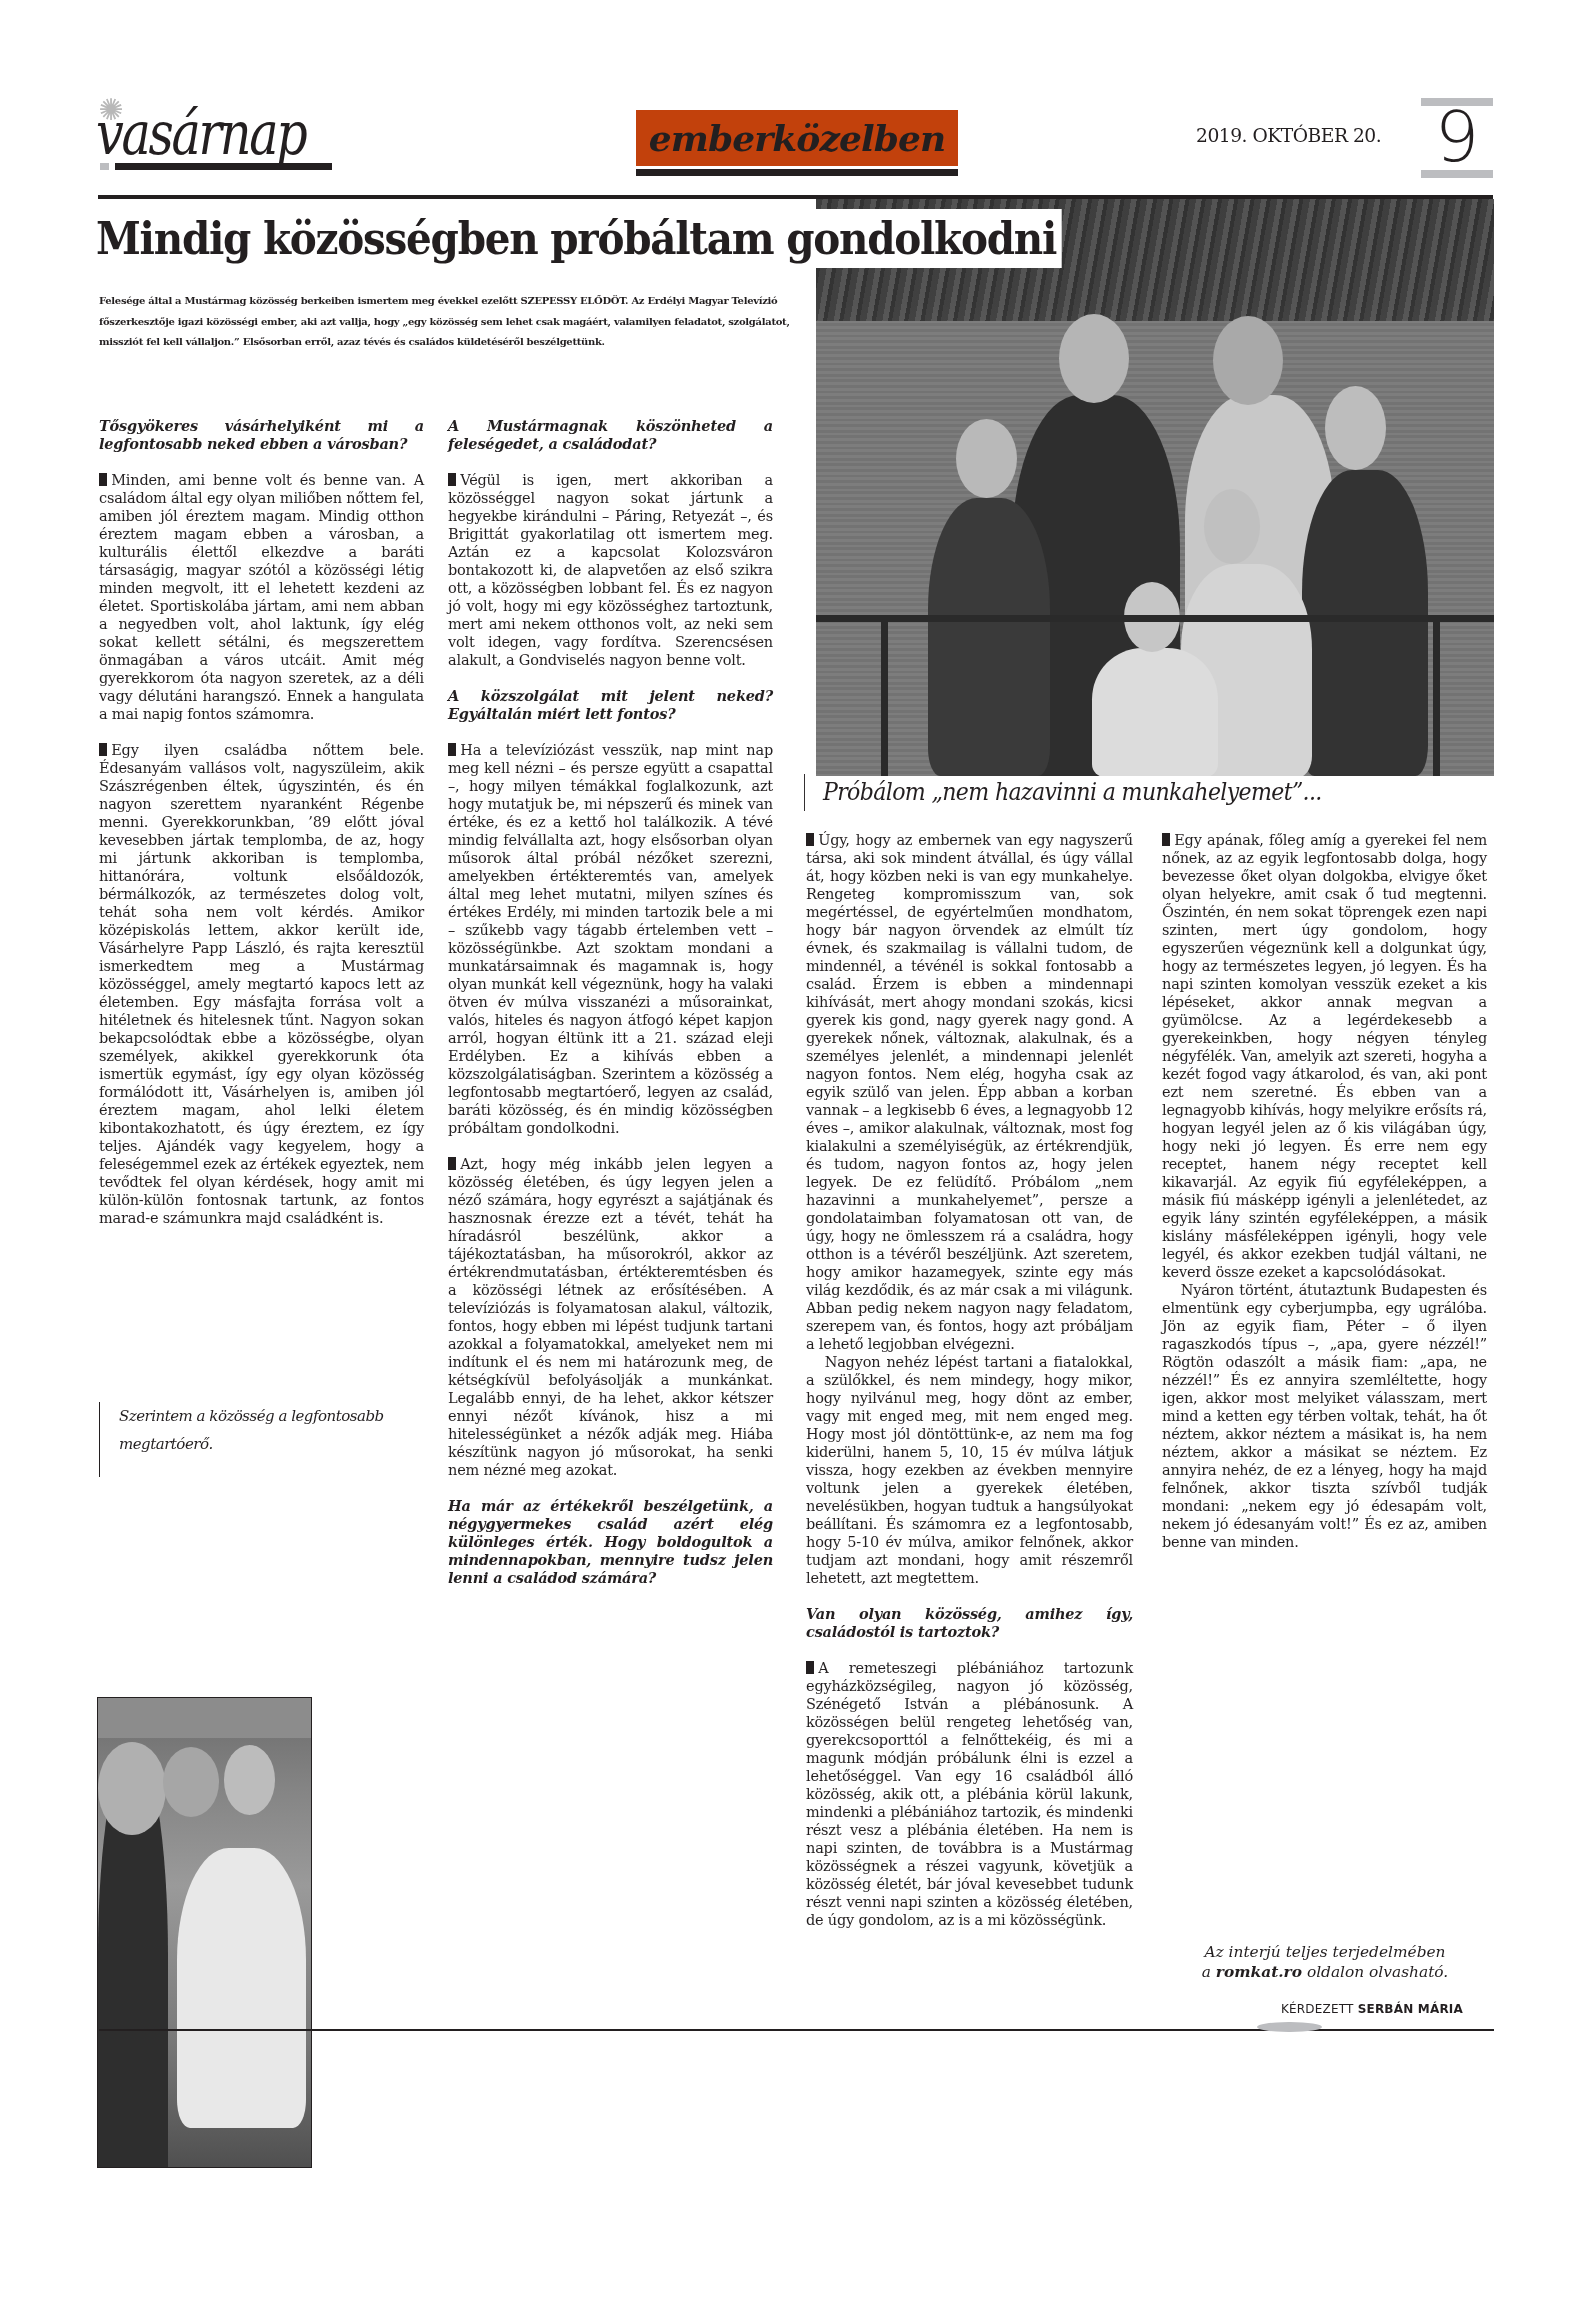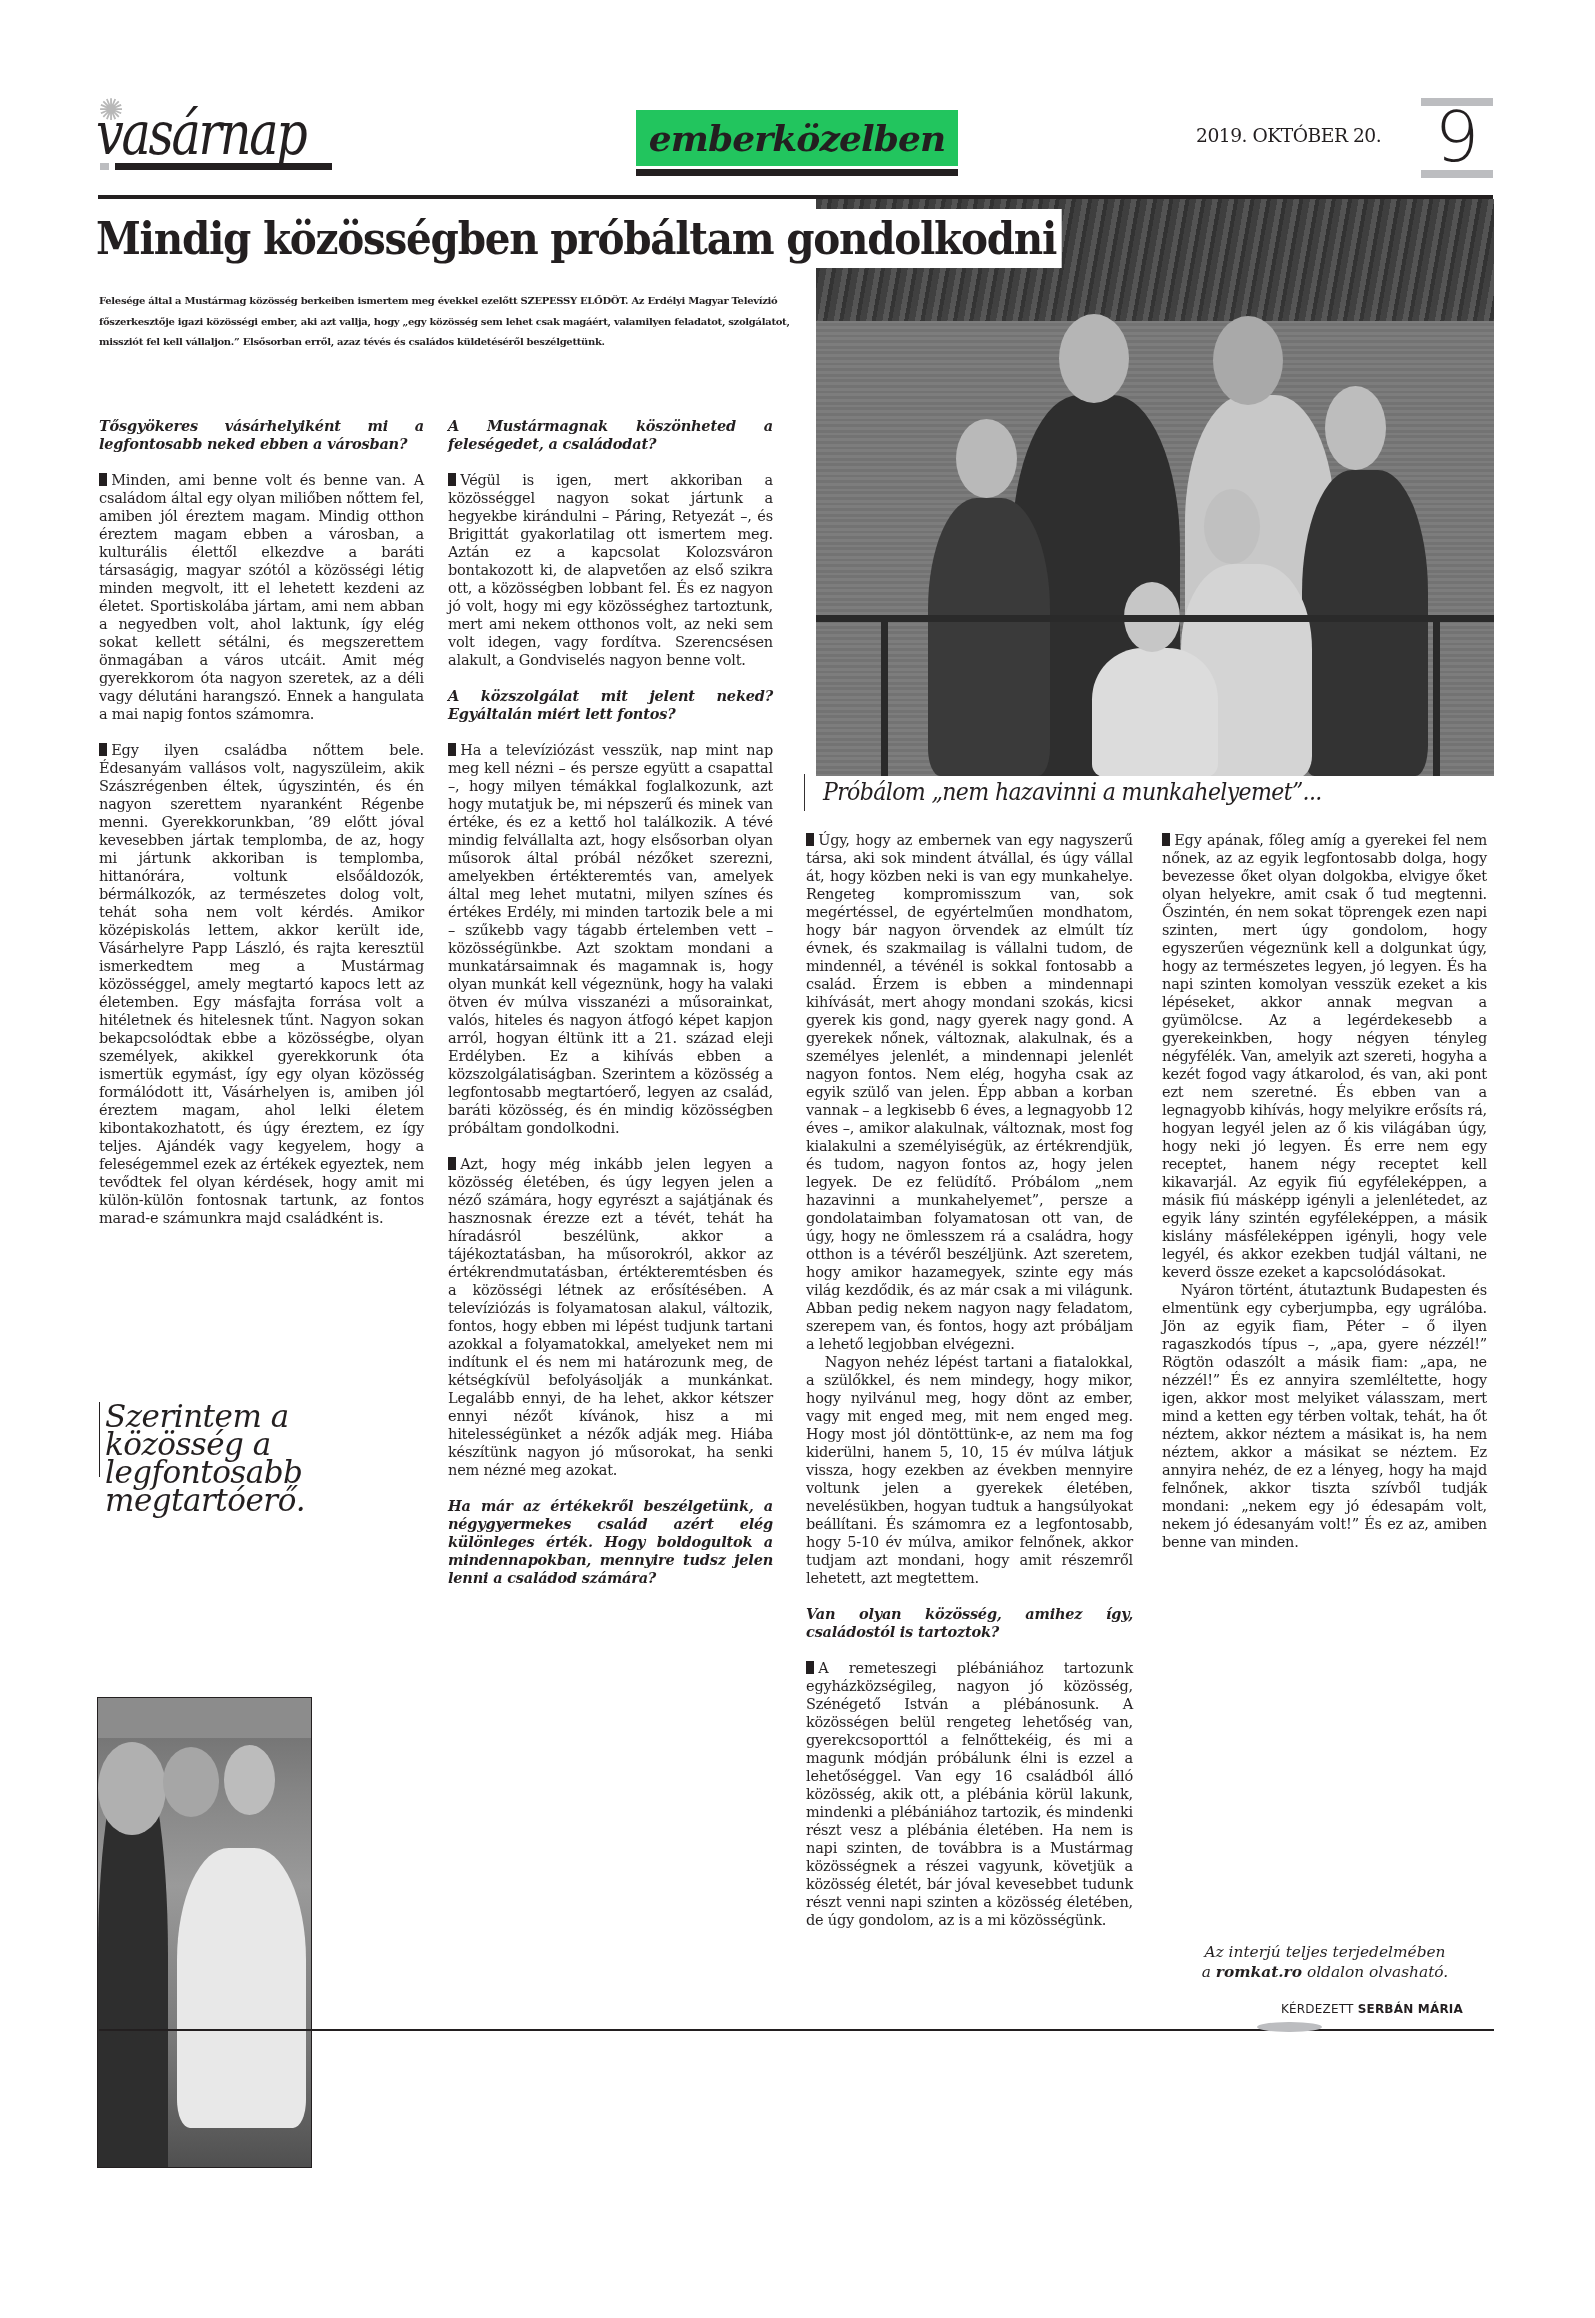--- a/index.html
+++ b/index.html
@@ -9,21 +9,21 @@
 
   
   .masthead-logo { left:96px; top:93px; width:248px; height:77px; }
   .logo-star { position:absolute; left:2.3px; top:0; width:23.4px; height:33px; color:#b8b8b8;
                font-size:30px; line-height:33px; font-family:"DejaVu Sans", sans-serif; }
   .logo-text { position:absolute; left:0; top:9.3px; font-family:"DejaVu Serif", serif; font-style:italic;
                font-size:60px; line-height:63px; letter-spacing:-2.8px; color:#231f20; transform:scaleX(0.82); transform-origin:left; }
   .logo-bar-gray { position:absolute; left:3.7px; top:70px; width:9.3px; height:6.5px; background:#bcbdc0; }
   .logo-bar-black { position:absolute; left:18.7px; top:70px; width:217px; height:6.5px; background:#231f20; }
 
-  .section-box { left:636px; top:110px; width:322px; height:56px; background:#22c55e; }
+  .section-box { left:636px; top:110px; width:322px; height:56px; background:#c2410c; }
   .section-label { position:absolute; left:0; right:0; top:0; height:56px; text-align:center;
                    font-family:"DejaVu Serif", serif; font-style:italic; font-weight:bold;
                    font-size:36px; line-height:56px; letter-spacing:-0.9px; }
   .section-underline { left:636px; top:169px; width:322px; height:6.5px; background:#231f20; }
 
   .issue-date { left:1196px; top:124px; width:187px; font-family:"DejaVu Serif", serif; font-size:18.7px;
                 line-height:23.4px; letter-spacing:-0.5px; }
   .page-bar-top { left:1421px; top:98px; width:72px; height:7.5px; background:#bcbdc0; }
   .page-bar-bottom { left:1421px; top:170px; width:72px; height:7.5px; background:#bcbdc0; }
   .page-number { left:1421px; top:105px; width:72px; text-align:center; font-family:"DejaVu Sans", sans-serif;
@@ -59,22 +59,22 @@
   .a { margin:0 0 18px 0 !important; }
   .a.last { margin-bottom:0 !important; }
   .indent { text-indent:18.7px; }
   .sq { display:inline-block; width:7.5px; height:13px; background:#231f20; margin-right:4.7px; vertical-align:-1.4px; }
 
   .col1 { left:99px; top:417px; width:325px; }
   .col2 { left:448px; top:417px; width:325px; }
   .col3 { left:806px; top:831px; width:327px; }
   .col4 { left:1162px; top:831px; width:325px; }
 
-  .pull-quote-1 { left:99px; top:1402px; width:325px; height:75px; border-left:1.4px solid #231f20; padding-left:5px;
-                  font-family:"DejaVu Serif", serif; font-style:italic; font-size:31px; line-height:28px; letter-spacing:-0.5px; }
+  .pull-quote-1 { left:99px; top:1402px; width:325px; height:75px; border-left:1.4px solid #231f20; padding-left:19px;
+                  font-family:"DejaVu Serif", serif; font-style:italic; font-size:15px; line-height:28px; letter-spacing:-0.5px; }
   .pull-quote-2 { left:804px; top:774px; width:687px; height:37px; border-left:1.4px solid #231f20; padding-left:19.6px;
                   font-family:"DejaVu Serif", serif; font-style:italic; font-size:24px; line-height:37px; letter-spacing:-0.7px; transform:scaleX(0.92); transform-origin:left; }
 
   .inset-photo { left:97px; top:1697px; width:213px; height:469px; border:0.9px solid #231f20; overflow:hidden;
                  background:linear-gradient(180deg,#6b6b6b 0%,#858585 20%,#9a9a9a 40%,#7c7c7c 70%,#505050 100%); width:213px; }
 
   .closing-note { left:1185px; top:1943px; width:280px; text-align:center; font-family:"DejaVu Serif", serif;
                   font-style:italic; font-size:15.4px; line-height:19.6px; }
   .closing-note b { font-style:italic; }
   .byline { left:1220px; top:2000px; width:243px; text-align:right; font-family:"DejaVu Sans", sans-serif;

